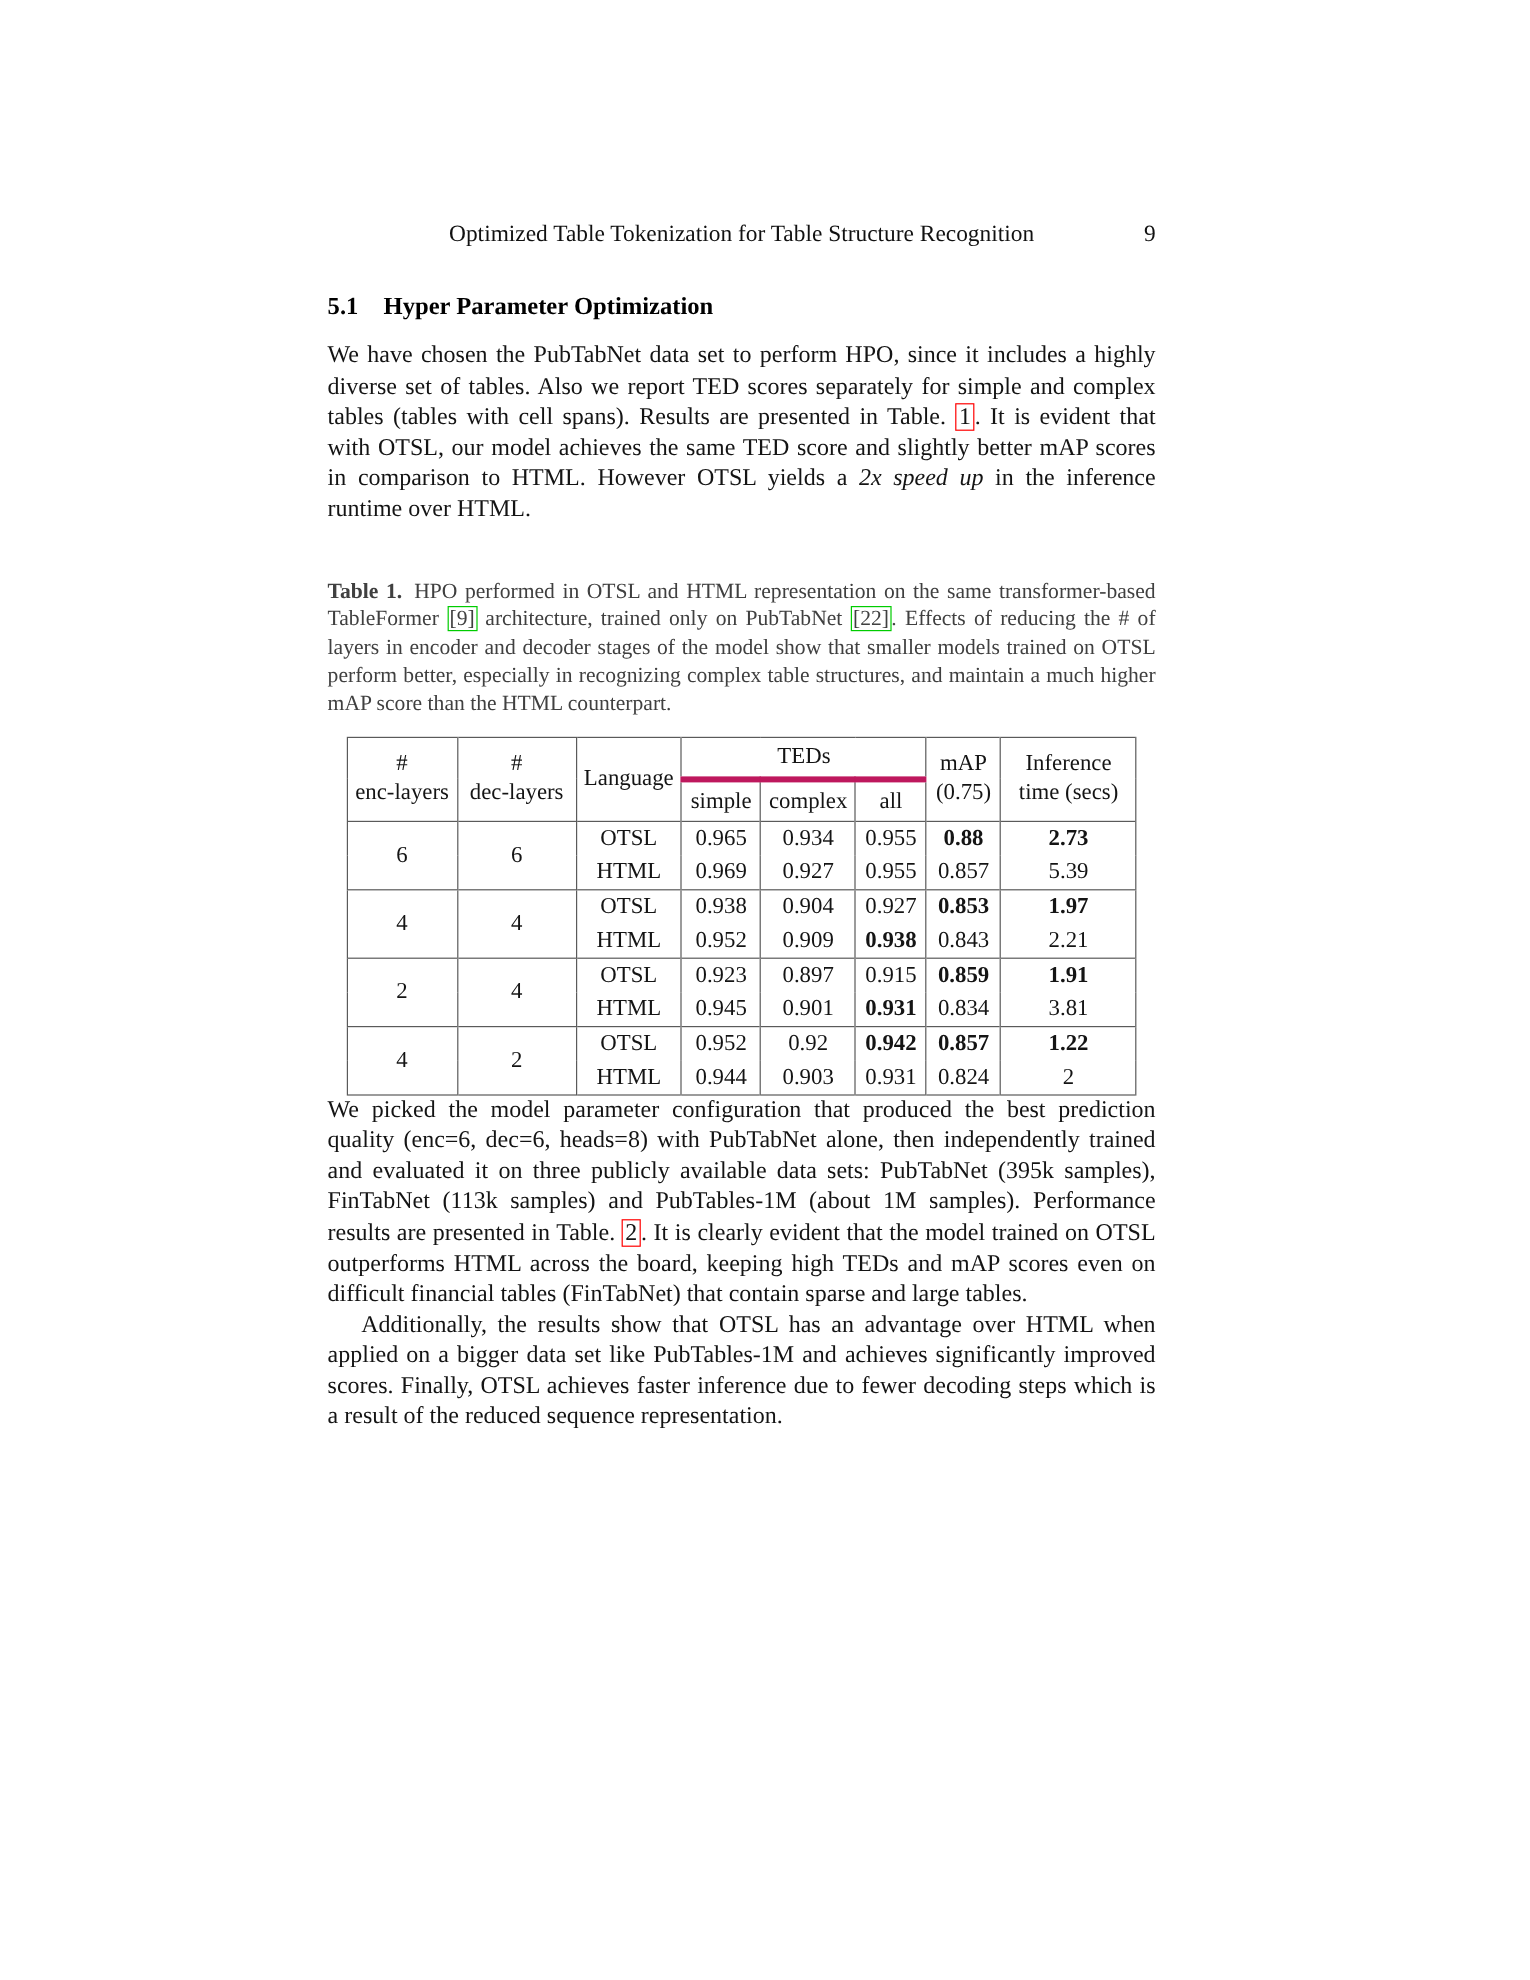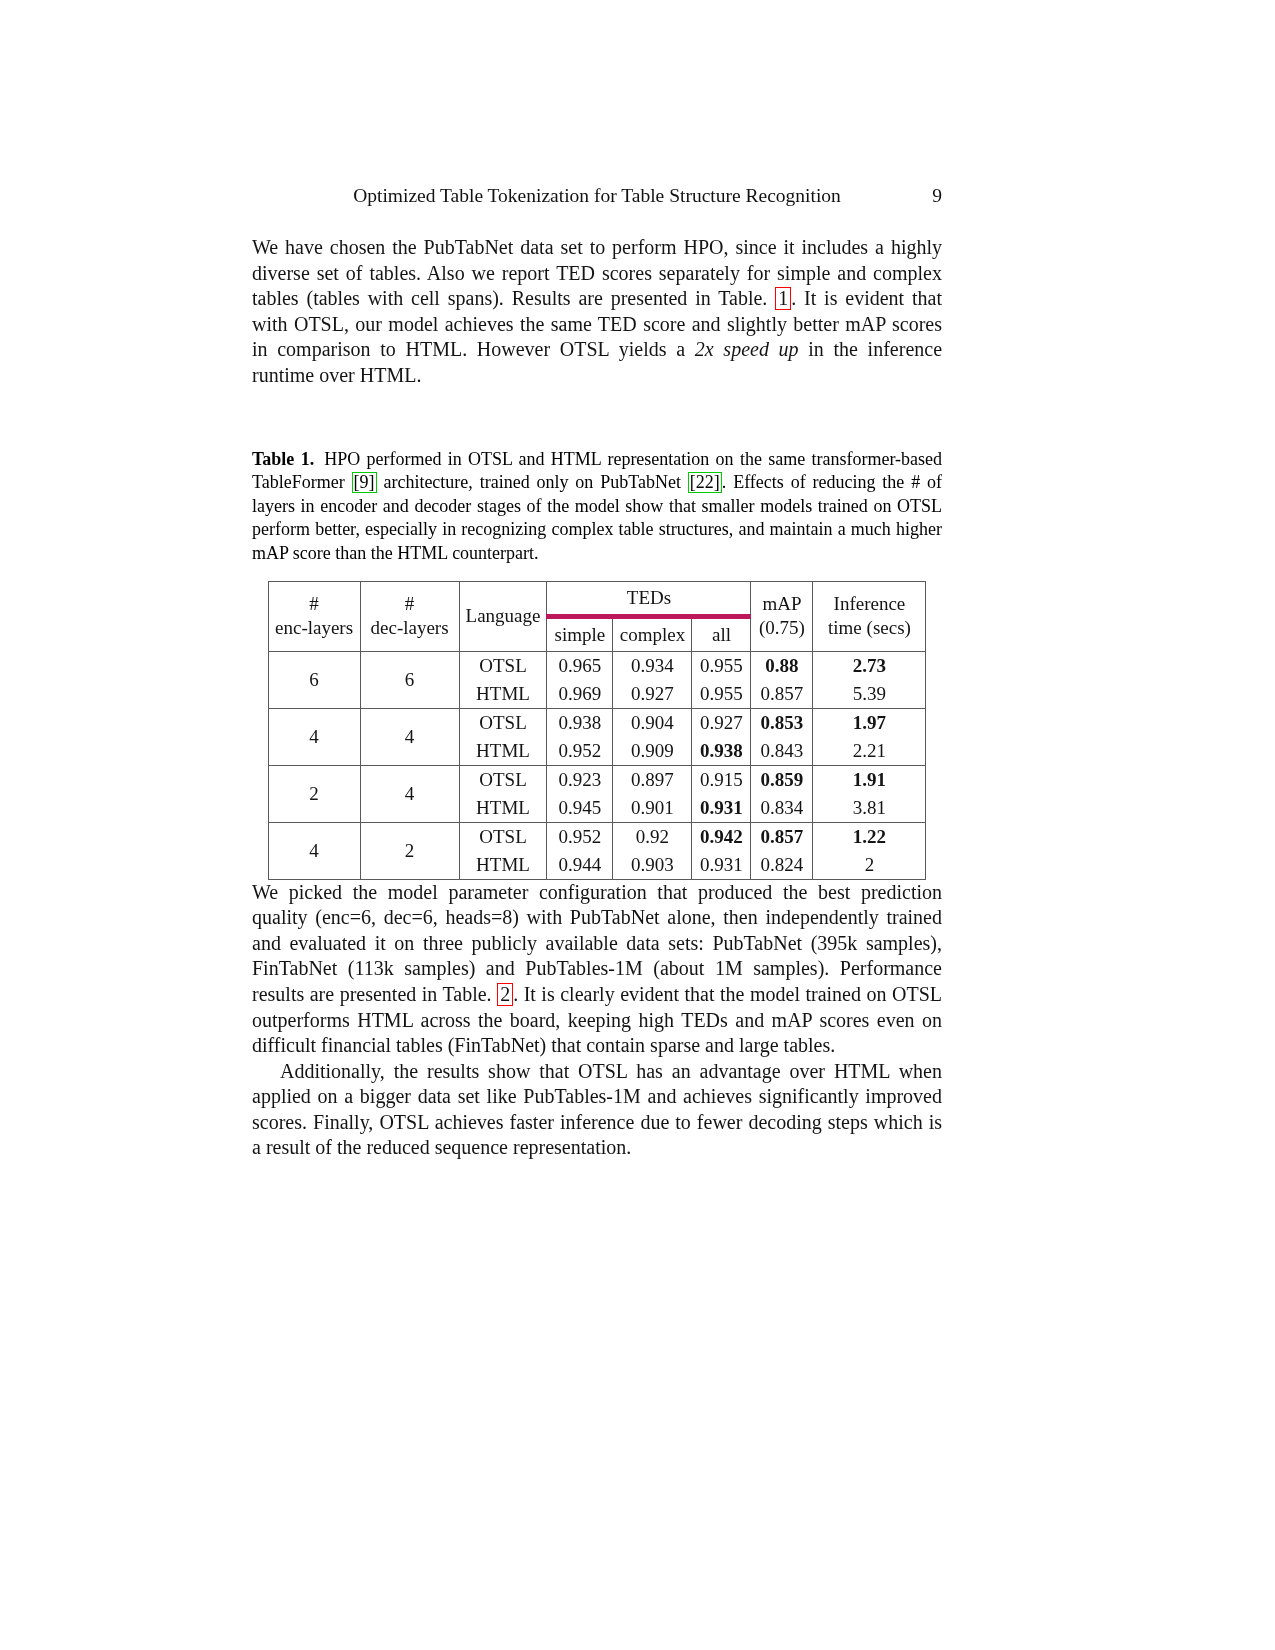--- a/index.html
+++ b/index.html
@@ -2,21 +2,21 @@
 <html><head>
 <meta charset="utf-8">
 <style>
   * { margin:0; padding:0; box-sizing:border-box; }
   html,body { background:#e8e8e8; }
   .page {
     width:1275px; height:1650px; background:#ffffff; position:relative;
     font-family:"Liberation Serif","DejaVu Serif",serif; color:#111;
     margin:0 auto; overflow:hidden;
   }
-  .content { position:absolute; left:252px; top:183px; width:690px; }
+  .content { position:absolute; left:273px; top:183px; width:690px; }
 
   
   .runhead { position:relative; font-size:19.5px; line-height:25px; margin-bottom:27px; }
   .runhead .rh-title { display:block; text-align:center; padding:0 30px; }
   .runhead .rh-page { position:absolute; right:0; top:0; }
 
   
   p.body-par {
     font-size:20px; line-height:25.6px; text-align:justify; color:#141414;
   }
@@ -32,22 +32,22 @@
   
   h2.sec-head { font-size:20.5px; font-weight:bold; color:#000; line-height:26px; }
   h2.sec-head .sec-num { margin-right:21px; }
   #sec51-head { margin-top:35px; margin-bottom:15px; }
   #sec52-head { margin-top:76px; margin-bottom:15px; }
   #p-intro { margin-bottom:0; }
   #p-52b { text-indent:28px; margin-top:0; }
 
   
   p.caption {
-    font-size:18px; line-height:23.6px; text-align:justify; margin-top:59px;
-    margin-bottom:15px; color:#000000;
+    font-size:18px; line-height:23.6px; text-align:justify; margin-top:43px;
+    margin-bottom:15px; color:#404040;
   }
   p.caption .seg-b { margin-right:10px; }
 
   
   table.results {
     border-collapse:collapse; margin:0 auto; table-layout:fixed;
     border:1px solid #5a5a5a; border-top:1.7px solid #5a5a5a; border-bottom:1.7px solid #5a5a5a;
     font-size:19px; color:#141414; margin-bottom:0;
   }
   table.results th, table.results td {
@@ -70,20 +70,23 @@
 
 <div class="page">
   <div class="content">
 
     <div class="runhead">
       <span class="rh-title">Optimized Table Tokenization for Table Structure Recognition</span>
       <span class="rh-page">9</span>
     </div>
 
 
+    <h2 class="sec-head" id="sec51-head">
+      <span class="sec-num">5.1</span><span>Hyper Parameter Optimization</span>
+    </h2>
 
     <p class="body-par"><span class="seg-plain">We have chosen the PubTabNet data set to perform HPO, since it includes a highly diverse set of tables. Also we report TED scores separately for simple and complex tables (tables with cell spans). Results are presented in Table. </span><span class="seg-ref">1</span><span class="seg-plain">. It is evident that with OTSL, our model achieves the same TED score and slightly better mAP scores in comparison to HTML. However OTSL yields a </span><span class="seg-i">2x speed up</span><span class="seg-plain"> in the inference runtime over HTML.</span></p>
 
     <p class="caption"><span class="seg-b">Table 1.</span><span class="seg-plain">HPO performed in OTSL and HTML representation on the same transformer-based TableFormer </span><span class="seg-cite">[9]</span><span class="seg-plain"> architecture, trained only on PubTabNet </span><span class="seg-cite">[22]</span><span class="seg-plain">. Effects of reducing the # of layers in encoder and decoder stages of the model show that smaller models trained on OTSL perform better, especially in recognizing complex table structures, and maintain a much higher mAP score than the HTML counterpart.</span></p>
 
     <table class="results">
       <colgroup>
         <col class="c-enc">
           <col class="c-dec">
           <col class="c-lang">

